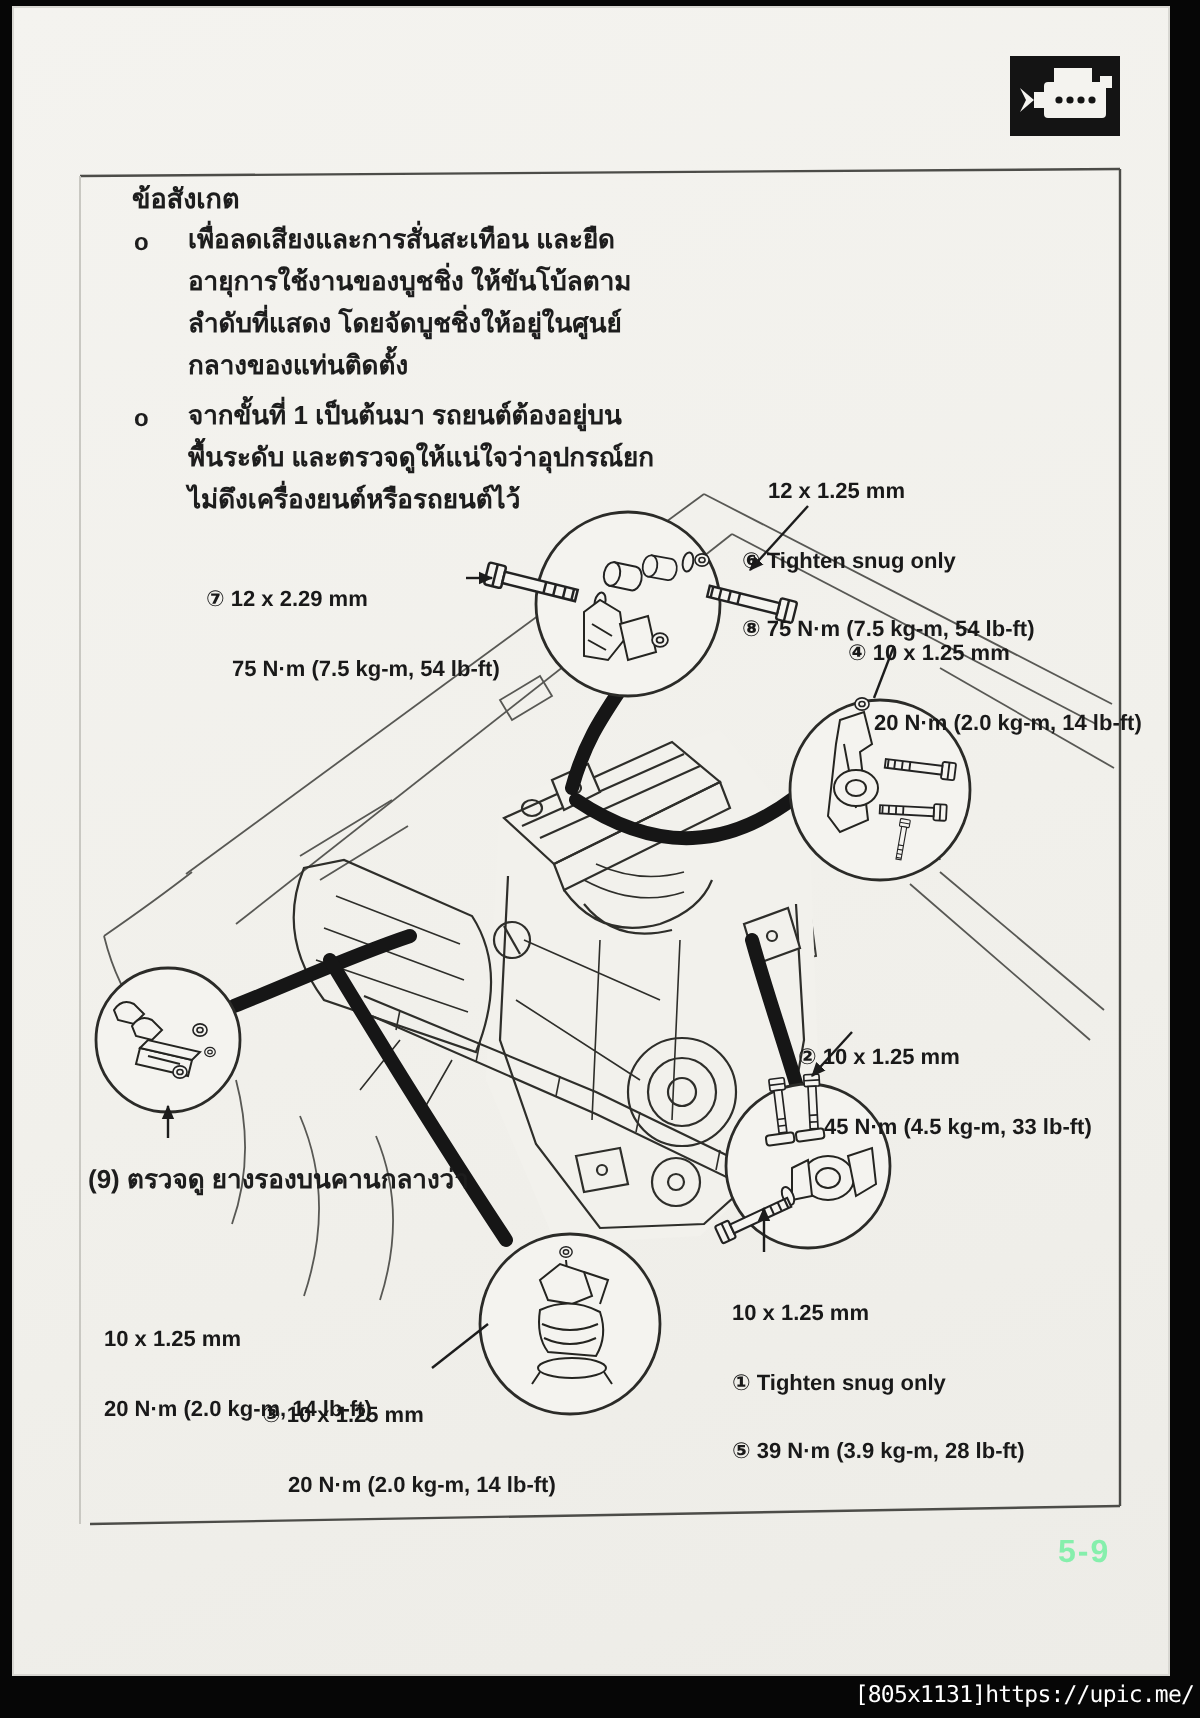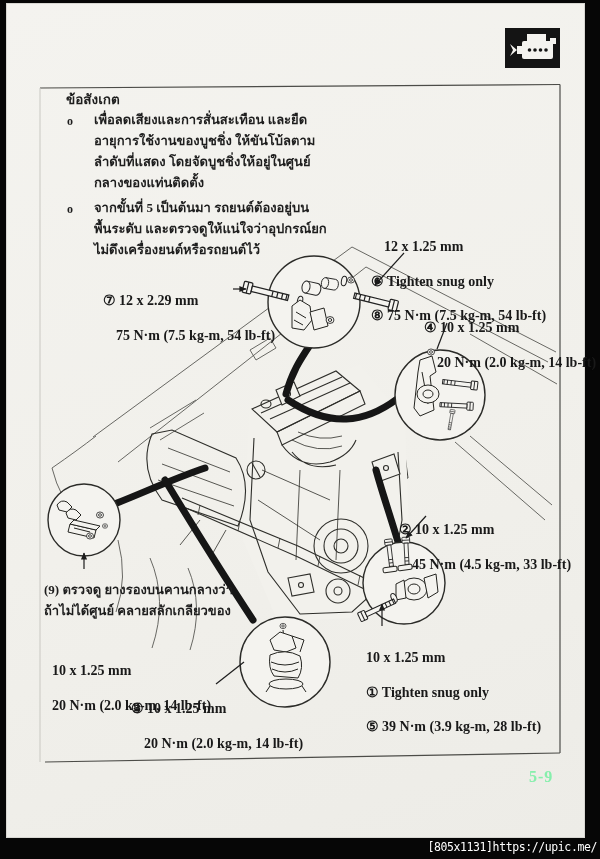--- a/index.html
+++ b/index.html
@@ -2,24 +2,24 @@
 <html><head>
 <meta charset="utf-8">
 <style>
   html,body{margin:0;padding:0;background:#000;}
   #stage{position:relative;width:600px;height:859px;background:#060606;overflow:hidden;
          font-family:"Liberation Sans","DejaVu Sans",sans-serif;}
   #paper{position:absolute;left:6px;top:3px;width:579px;height:835px;
          background:linear-gradient(160deg,#f4f3ef 0%,#f1f0eb 55%,#edece7 100%);
          box-shadow:inset 0 0 0 1px #d8d7d2;}
   #diagram-svg{position:absolute;left:0;top:0;z-index:1;}
-  .txt{position:absolute;z-index:2;color:#1d1d1d;font-family:Liberation Serif, serif;}
+  .txt{position:absolute;z-index:2;color:#1d1d1d;}
   .thai{font-size:13px;line-height:21px;font-weight:600;letter-spacing:0;}
   .thai-head{font-size:13.5px;font-weight:bold;}
-  .spec{font-size:14px;line-height:11.5px;font-weight:bold;color:#191919;white-space:pre;}
+  .spec{font-size:11px;line-height:11.5px;font-weight:bold;color:#191919;white-space:pre;}
   .spec .ind{padding-left:13px;}
   .bullet-mark{font-size:12px;font-weight:bold;}
   #page-number{font-size:16px;font-weight:bold;letter-spacing:1px;color:#86efac;}
   #watermark{position:absolute;right:3px;top:840px;z-index:3;color:#fff;
              font-family:"DejaVu Sans Mono",monospace;font-size:11.5px;letter-spacing:-0.4px;}
   #icon-box{position:absolute;left:505px;top:28px;width:55px;height:40px;background:#141414;z-index:2;}
 </style>
 </head>
 <body>
 
@@ -228,21 +228,21 @@
   <div class="txt bullet-mark" style="left:67px;top:114px;">o</div>
   <div class="txt thai" style="left:94px;top:109px;width:250px;">
     <div>เพื่อลดเสียงและการสั่นสะเทือน  และยืด</div>
     <div>อายุการใช้งานของบูชชิ่ง  ให้ขันโบ้ลตาม</div>
     <div>ลำดับที่แสดง  โดยจัดบูชชิ่งให้อยู่ในศูนย์</div>
     <div>กลางของแท่นติดตั้ง</div>
   </div>
 
   <div class="txt bullet-mark" style="left:67px;top:202px;">o</div>
   <div class="txt thai" style="left:94px;top:197px;width:250px;">
-    <div>จากขั้นที่ 5 เป็นต้นมา  รถยนต์ต้องอยู่บน</div>
+    <div>จากขั้นที่ 1 เป็นต้นมา  รถยนต์ต้องอยู่บน</div>
     <div>พื้นระดับ  และตรวจดูให้แน่ใจว่าอุปกรณ์ยก</div>
     <div>ไม่ดึงเครื่องยนต์หรือรถยนต์ไว้</div>
   </div>
 
   <div class="txt spec" style="left:103px;top:272px;">
     <div>⑦ 12 x 2.29 mm</div>
     <div class="ind">75 N·m (7.5 kg-m, 54 lb-ft)</div>
   </div>
 
   <div class="txt spec" style="left:371px;top:218px;">
@@ -262,21 +262,20 @@
   </div>
 
   <div class="txt spec" style="left:366px;top:629px;">
     <div>10 x 1.25 mm</div>
     <div>① Tighten snug only</div>
     <div>⑤ 39 N·m (3.9 kg-m, 28 lb-ft)</div>
   </div>
 
   <div class="txt thai" style="left:44px;top:551px;width:270px;margin-top:28px;">
     <div>(9) ตรวจดู ยางรองบนคานกลางว่า</div>
-    <div>ถ้าไม่ได้ศูนย์  คลายสลักเกลียวของ</div>
   </div>
 
   <div class="txt spec" style="left:52px;top:642px;">
     <div>10 x 1.25 mm</div>
     <div>20 N·m (2.0 kg-m, 14 lb-ft)</div>
   </div>
 
   <div class="txt spec" style="left:131px;top:680px;">
     <div>③ 10 x 1.25 mm</div>
     <div class="ind">20 N·m (2.0 kg-m, 14 lb-ft)</div>

